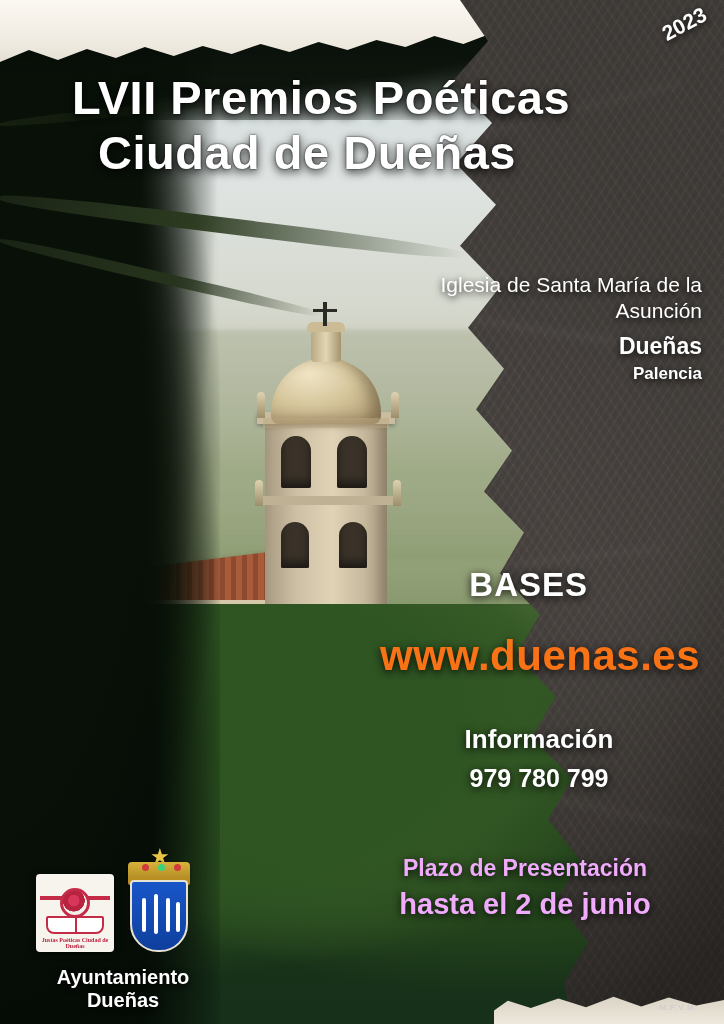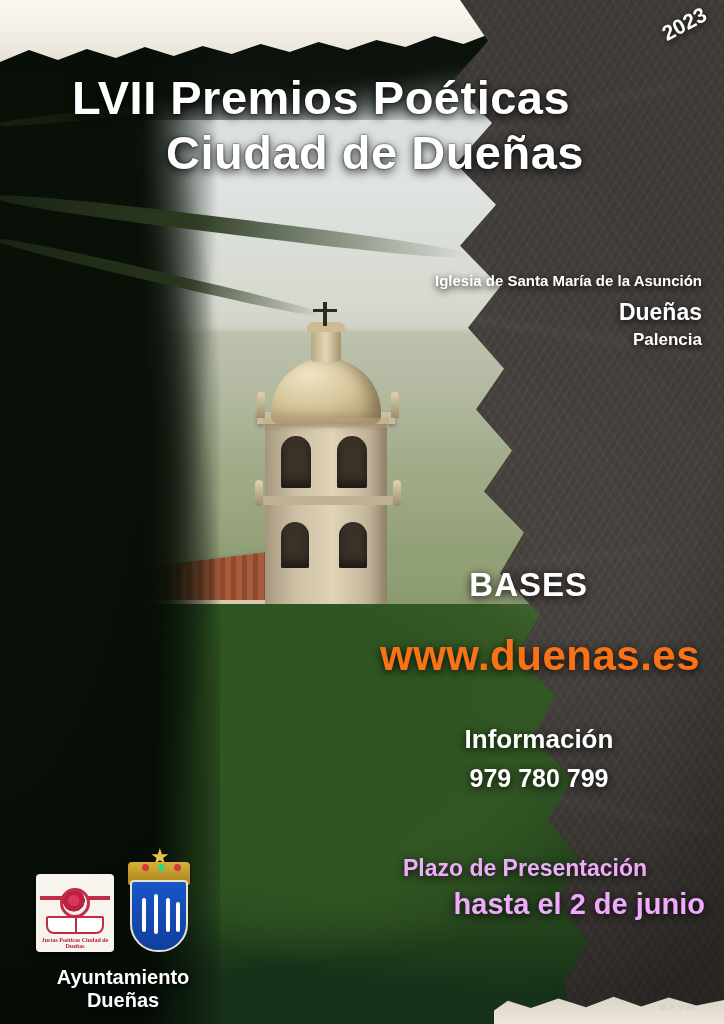--- a/index.html
+++ b/index.html
@@ -258,21 +258,21 @@
     left: 72px;
     top: 70px;
     width: 580px;
     color: #ffffff;
     font-size: 47px;
     font-weight: bold;
     line-height: 1.18;
     letter-spacing: 0.5px;
     text-shadow: 0 3px 10px rgba(0,0,0,0.85), 0 0 2px rgba(0,0,0,0.9);
   }
-  .title .line2 { display: block; padding-left: 26px; text-align: center; }
+  .title .line2 { display: block; padding-left: 26px; }
 
   .year {
     position: absolute;
     right: 16px;
     top: 12px;
     color: #ffffff;
     font-size: 21px;
     font-weight: bold;
     transform: rotate(-28deg);
     text-shadow: 0 2px 6px rgba(0,0,0,0.8);
@@ -285,21 +285,21 @@
     width: 330px;
     text-align: center;
     color: #ffffff;
     text-shadow: 0 2px 7px rgba(0,0,0,0.9);
   }
   .awards { text-align: right; padding-right: 8px; }
   .awards .l1 { font-size: 19px; font-weight: bold; }
   .awards .l2 { font-size: 26px; font-weight: bold; margin-top: 7px; }
   .awards .l3 { font-size: 26px; font-weight: bold; margin-top: 5px; }
   .venue { text-align: right; padding-right: 8px; margin-top: 10px; }
-  .venue .v1 { font-size: 15px; font-weight: bold; line-height: 1.25; }
+  .venue .v1 { font-size: 21px; font-weight: normal; line-height: 1.25; }
   .venue .v2 { font-size: 23px; font-weight: bold; margin-top: 8px; }
   .venue .v3 { font-size: 17px; font-weight: bold; margin-top: 4px; }
 
   .bases {
     position: absolute;
     right: 136px;
     top: 566px;
     color: #fff;
     font-size: 33px;
     font-weight: bold;
@@ -332,21 +332,21 @@
   .deadline {
     position: absolute;
     right: 19px;
     top: 855px;
     width: 360px;
     text-align: center;
     color: #f0abfc;
     text-shadow: 0 2px 8px rgba(0,0,0,0.9);
   }
   .deadline .d1 { font-size: 23px; font-weight: bold; }
-  .deadline .d2 { font-size: 29px; font-weight: bold; margin-top: 6px; text-align: right; }
+  .deadline .d2 { font-size: 29px; font-weight: bold; margin-top: 6px; }
 
   .credit {
     position: absolute;
     right: 26px;
     bottom: 12px;
     color: #cfcfcf;
     font-size: 8px;
     letter-spacing: 1px;
     font-weight: bold;
   }

